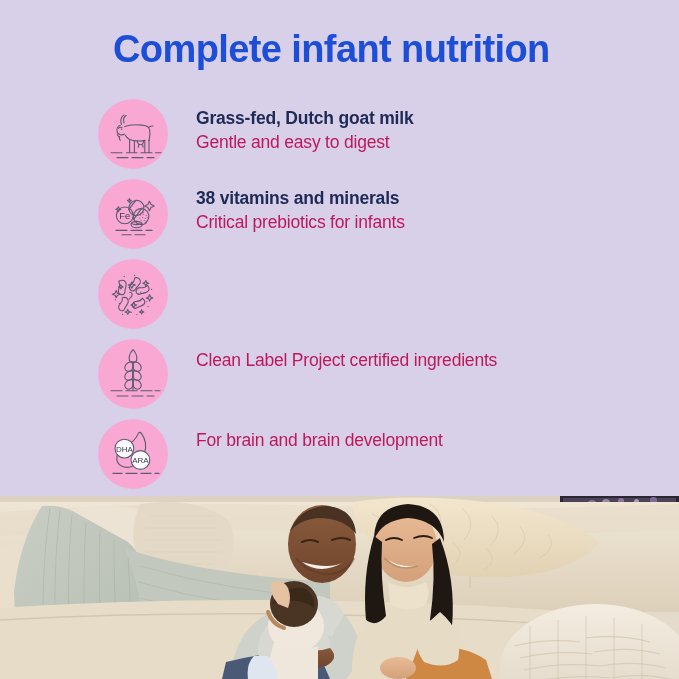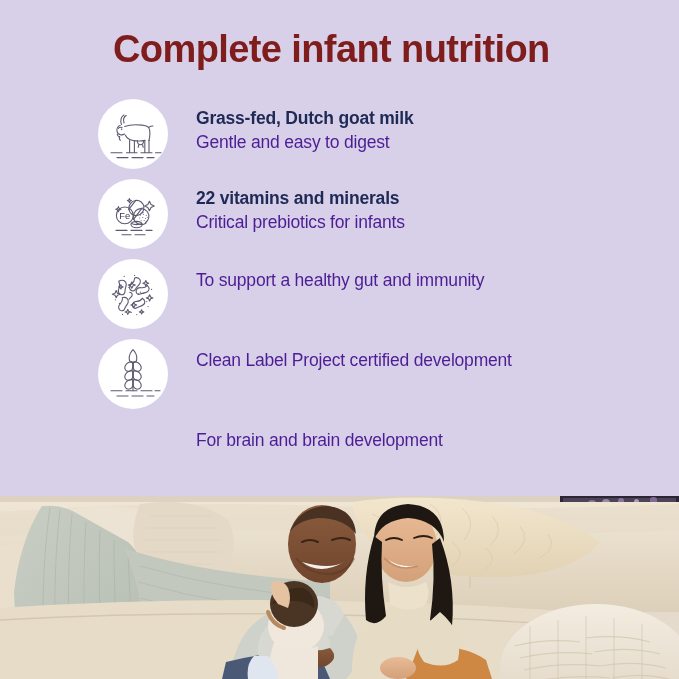--- a/index.html
+++ b/index.html
@@ -26,21 +26,21 @@
     background:#d8d0e8;
   }
 
   #title {
     position:absolute;
     left:113px; top:29px;
     width:540px;
     font-size:38px;
     font-weight:bold;
     letter-spacing:-0.6px;
-    color:#7f1d1d;
+    color:#1d4ed8;
     line-height:1.1;
     white-space:nowrap;
   }
 
   
   #features {
     position:absolute;
     left:0; top:97px;
     width:562px;
   }
@@ -48,21 +48,21 @@
   .feature {
     position:relative;
     height:80px;
   }
 
   .icon-circle {
     position:absolute;
     left:98px; top:2px;
     width:70px; height:70px;
     border-radius:50%;
-    background:#ffffff;
+    background:#f9a8d4;
     display:flex;
     align-items:center;
     justify-content:flex-start;
   }
   .icon-circle svg { display:block; }
 
   .feat-text {
     position:absolute;
     left:196px; top:11px;
     width:470px;
@@ -74,21 +74,21 @@
     color:#1e2a55;
     letter-spacing:-0.2px;
     line-height:1.25;
     white-space:nowrap;
   }
 
   .feat-sub {
     margin-top:2px;
     font-size:17.5px;
     font-weight:normal;
-    color:#4c1d95;
+    color:#be185d;
     letter-spacing:-0.2px;
     line-height:1.25;
     white-space:nowrap;
   }
 
   
   #photo {
     position:absolute;
     left:0; top:496px;
     width:679px; height:183px;
@@ -196,21 +196,21 @@
               <path d="M18 51.4 29 51.4"></path>
               <path d="M33 51.4 44 51.4"></path>
               <path d="M48 51.4 54 51.4"></path>
               <path d="M24 55.8 33 55.8"></path>
               <path d="M37 55.8 47 55.8"></path>
             </g>
             <text x="26.8" y="39.9" text-anchor="middle" font-family="Liberation Sans, sans-serif" font-size="9.4" fill="#3c3a52">Fe</text>
           </svg>
         </div>
         <div class="feat-text">
-          <div class="feat-head">22 vitamins and minerals</div>
+          <div class="feat-head">38 vitamins and minerals</div>
           <div class="feat-sub">Critical prebiotics for infants</div>
         </div>
       </div>
 
       <div class="feature">
         <div class="icon-circle">
           <svg width="70" height="70" viewBox="0 0 70 70">
             <g fill="none" stroke="#5c5a70" stroke-width="1.1" stroke-linecap="round" stroke-linejoin="round">
 
               <path d="M22.4 21.6c2.8-1.2 5.6 0.6 5.8 3.4 0.2 2.6 -1.4 5 -1.2 7.2
@@ -251,21 +251,20 @@
                   <circle cx="26.2" cy="17.4" r="0.6"></circle>
                 <circle cx="48.8" cy="42.6" r="0.6"></circle>
                   <circle cx="24.6" cy="55.4" r="0.6"></circle>
                 <circle cx="38.8" cy="55.6" r="0.6"></circle>
                   <circle cx="42.4" cy="33.2" r="0.6"></circle>
               </g>
             </g>
           </svg>
         </div>
         <div class="feat-text">
-          <div class="feat-sub">To support a healthy gut and immunity</div>
         </div>
       </div>
 
       <div class="feature">
         <div class="icon-circle">
           <svg width="70" height="70" viewBox="0 0 70 70">
             <g fill="none" stroke="#5c5a70" stroke-width="1.1" stroke-linecap="round" stroke-linejoin="round">
 
               <path d="M35 23.6 35 51.6"></path>
 
@@ -290,25 +289,46 @@
               <path d="M28 51.8 39 51.8"></path>
               <path d="M43 51.8 54 51.8"></path>
               <path d="M57 51.8 62 51.8"></path>
               <path d="M19 57 30 57"></path>
               <path d="M34 57 45 57"></path>
               <path d="M49 57 56 57"></path>
             </g>
           </svg>
         </div>
         <div class="feat-text">
-          <div class="feat-sub">Clean Label Project certified development</div>
+          <div class="feat-sub">Clean Label Project certified ingredients</div>
         </div>
       </div>
 
       <div class="feature">
+        <div class="icon-circle">
+          <svg width="70" height="70" viewBox="0 0 70 70">
+            <g fill="none" stroke="#5c5a70" stroke-width="1.1" stroke-linecap="round" stroke-linejoin="round">
+
+              <path d="M40.4 14.4c-2.6 6.4 -7.8 10.4 -13.2 13.6 -5.4 3.2 -9.2 7.2
+                       -8.4 12.6 0.8 5.4 6.4 8.6 12.6 7.6 6.6-1.1 12.6-6.6 15-13.6
+                       2.4-7 1-14.6 -3-20.2 -1-1.4 -2.2-1.4 -3-0Z"></path>
+
+              <circle cx="26.4" cy="29.6" r="9.4" fill="#fbfafd"></circle>
+
+              <circle cx="42.4" cy="41" r="9.4" fill="#fbfafd"></circle>
+
+              <path d="M15 54.4 24 54.4"></path>
+              <path d="M28 54.4 39 54.4"></path>
+              <path d="M43 54.4 53 54.4"></path>
+              <path d="M57 54.4 61 54.4"></path>
+            </g>
+            <text x="26.4" y="32.7" text-anchor="middle" font-family="Liberation Sans, sans-serif" font-size="8" fill="#3c3a52">DHA</text>
+            <text x="42.4" y="44.1" text-anchor="middle" font-family="Liberation Sans, sans-serif" font-size="8" fill="#3c3a52">ARA</text>
+          </svg>
+        </div>
         <div class="feat-text">
           <div class="feat-sub">For brain and brain development</div>
         </div>
       </div>
 
     </div>
   </div>
 
   <div id="photo">
     <svg viewBox="0 0 679 183" preserveAspectRatio="none" aria-hidden="true">

